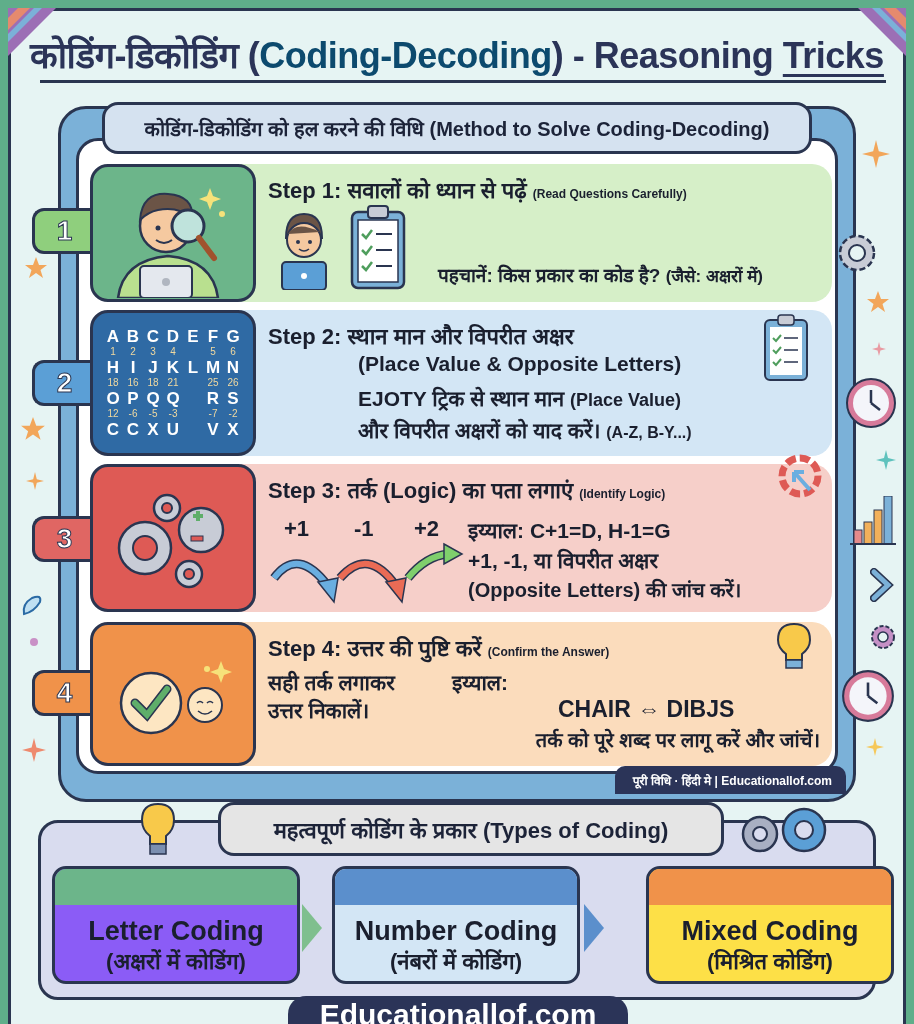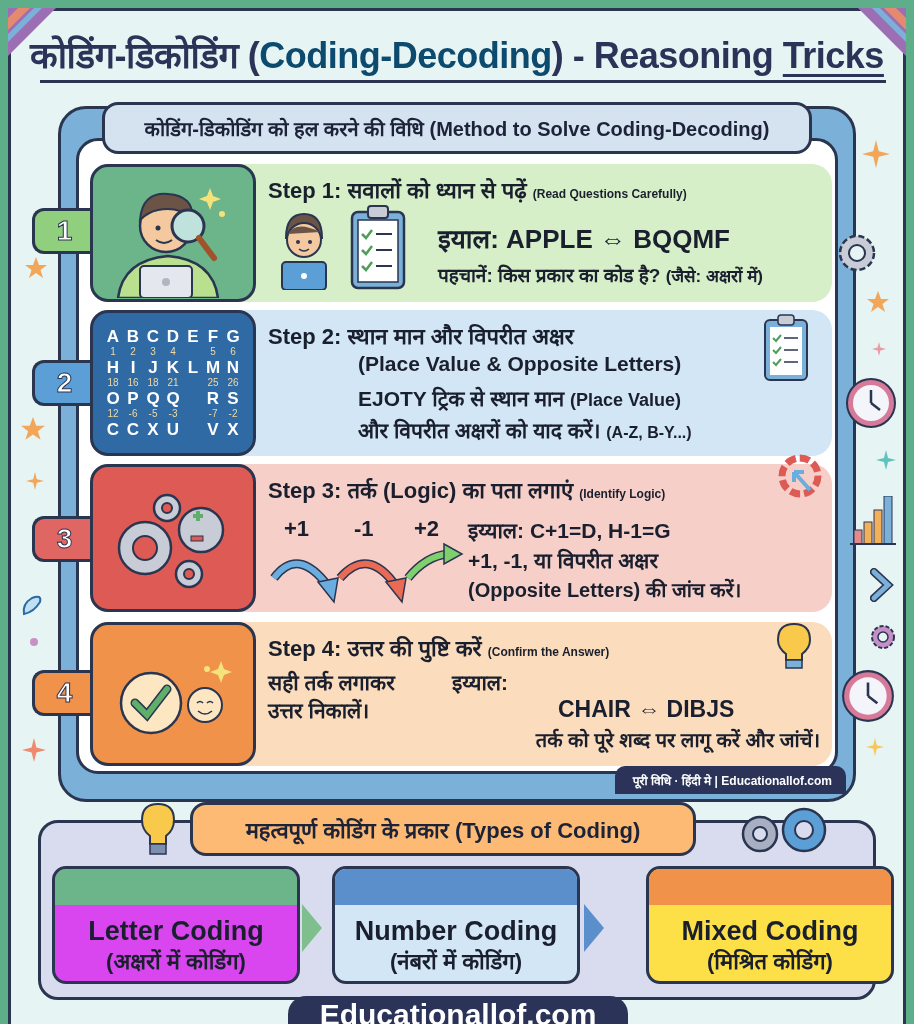--- a/index.html
+++ b/index.html
@@ -82,22 +82,22 @@
     position: absolute; right: 68px; top: 766px; height: 28px;
     background: #2b3458; color: #fff; font-size: 12px; font-weight: bold;
     padding: 6px 14px 0 18px; border-radius: 10px 10px 0 0;
   }
 
   .types-outer {
     position: absolute; left: 38px; top: 820px; width: 838px; height: 180px;
     background: #d9dcef; border: 3px solid #2a3550; border-radius: 20px;
   }
   .types-pill {
-    position: absolute; left: 190px; top: 802px; width: 506px; height: 54px;
-    background: #fdba74; border: 3px solid #2a3550; border-radius: 16px;
+    position: absolute; left: 218px; top: 802px; width: 506px; height: 54px;
+    background: #e5e5e5; border: 3px solid #2a3550; border-radius: 16px;
     display: flex; align-items: center; justify-content: center;
     font-size: 22px; font-weight: bold; color: #1c2338;
   }
   .type-card {
     position: absolute; top: 866px; width: 248px; height: 118px;
     border: 3px solid #2a3550; border-radius: 14px; overflow: hidden;
   }
   .type-card .band { height: 36px; }
   .type-card .txt {
     height: 82px; display: flex; flex-direction: column; align-items: center; justify-content: center;
@@ -183,21 +183,20 @@
       <rect x="4" y="8" width="52" height="76" rx="6" fill="#7bb1d8" stroke="#2a3550" stroke-width="2.5"></rect>
       <rect x="10" y="16" width="40" height="62" fill="#fff" stroke="#2a3550" stroke-width="1.5"></rect>
       <rect x="20" y="2" width="20" height="12" rx="3" fill="#c8ccd6" stroke="#2a3550" stroke-width="2"></rect>
       <path d="M14 30 l4 4 l6 -8" stroke="#4f9e5d" stroke-width="2.5" fill="none"></path>
         <line x1="28" y1="30" x2="44" y2="30" stroke="#2a3550" stroke-width="2"></line>
       <path d="M14 46 l4 4 l6 -8" stroke="#4f9e5d" stroke-width="2.5" fill="none"></path>
         <line x1="28" y1="46" x2="44" y2="46" stroke="#2a3550" stroke-width="2"></line>
       <path d="M14 62 l4 4 l6 -8" stroke="#4f9e5d" stroke-width="2.5" fill="none"></path>
         <line x1="28" y1="62" x2="44" y2="62" stroke="#2a3550" stroke-width="2"></line>
     </svg>
-    <div class="line" style="left:170px;top:56px;font-size:26px">इयाल: APPLE ⇔ BQQMF</div>
     <div class="line" style="left:170px;top:98px;font-size:19px">
       <span>पहचानें: किस प्रकार का कोड है?</span>
       <span style="font-size:17px">(जैसे: अक्षरों में)</span>
     </div>
   </div>
 </div>
 
 <div class="step s2">
   <div class="step-img">
     <div class="alpha-grid" id="alpha-grid">
@@ -359,21 +358,21 @@
   <rect x="12" y="46" width="16" height="10" fill="#7b8fb0" stroke="#2a3550" stroke-width="1.5"></rect>
 </svg>
 <div class="types-pill">महत्वपूर्ण कोडिंग के प्रकार (Types of Coding)</div>
 <svg class="deco" style="left:736px;top:806px" width="96" height="52" viewBox="0 0 96 52">
   <circle cx="24" cy="28" r="17" fill="#a8afc2" stroke="#2a3550" stroke-width="2.5"></circle>
   <circle cx="24" cy="28" r="7" fill="#d9dcef" stroke="#2a3550" stroke-width="2"></circle>
   <circle cx="68" cy="24" r="21" fill="#5b9fd6" stroke="#2a3550" stroke-width="2.5"></circle>
   <circle cx="68" cy="24" r="9" fill="#d9dcef" stroke="#2a3550" stroke-width="2"></circle>
 </svg>
 
-<div class="type-card" style="left:52px;background:#d946ef">
+<div class="type-card" style="left:52px;background:#8b5cf6">
   <div class="band" style="background:#6cb58a"></div>
   <div class="txt">
     <div class="en">Letter Coding</div>
     <div class="hi">(अक्षरों में कोडिंग)</div>
   </div>
 </div>
 <div class="arrow-r" style="left:302px;top:904px;border-left:20px solid #7fbf8e"></div>
 <div class="type-card" style="left:332px;background:#d3e6f5">
   <div class="band" style="background:#5b8fcc"></div>
   <div class="txt">

